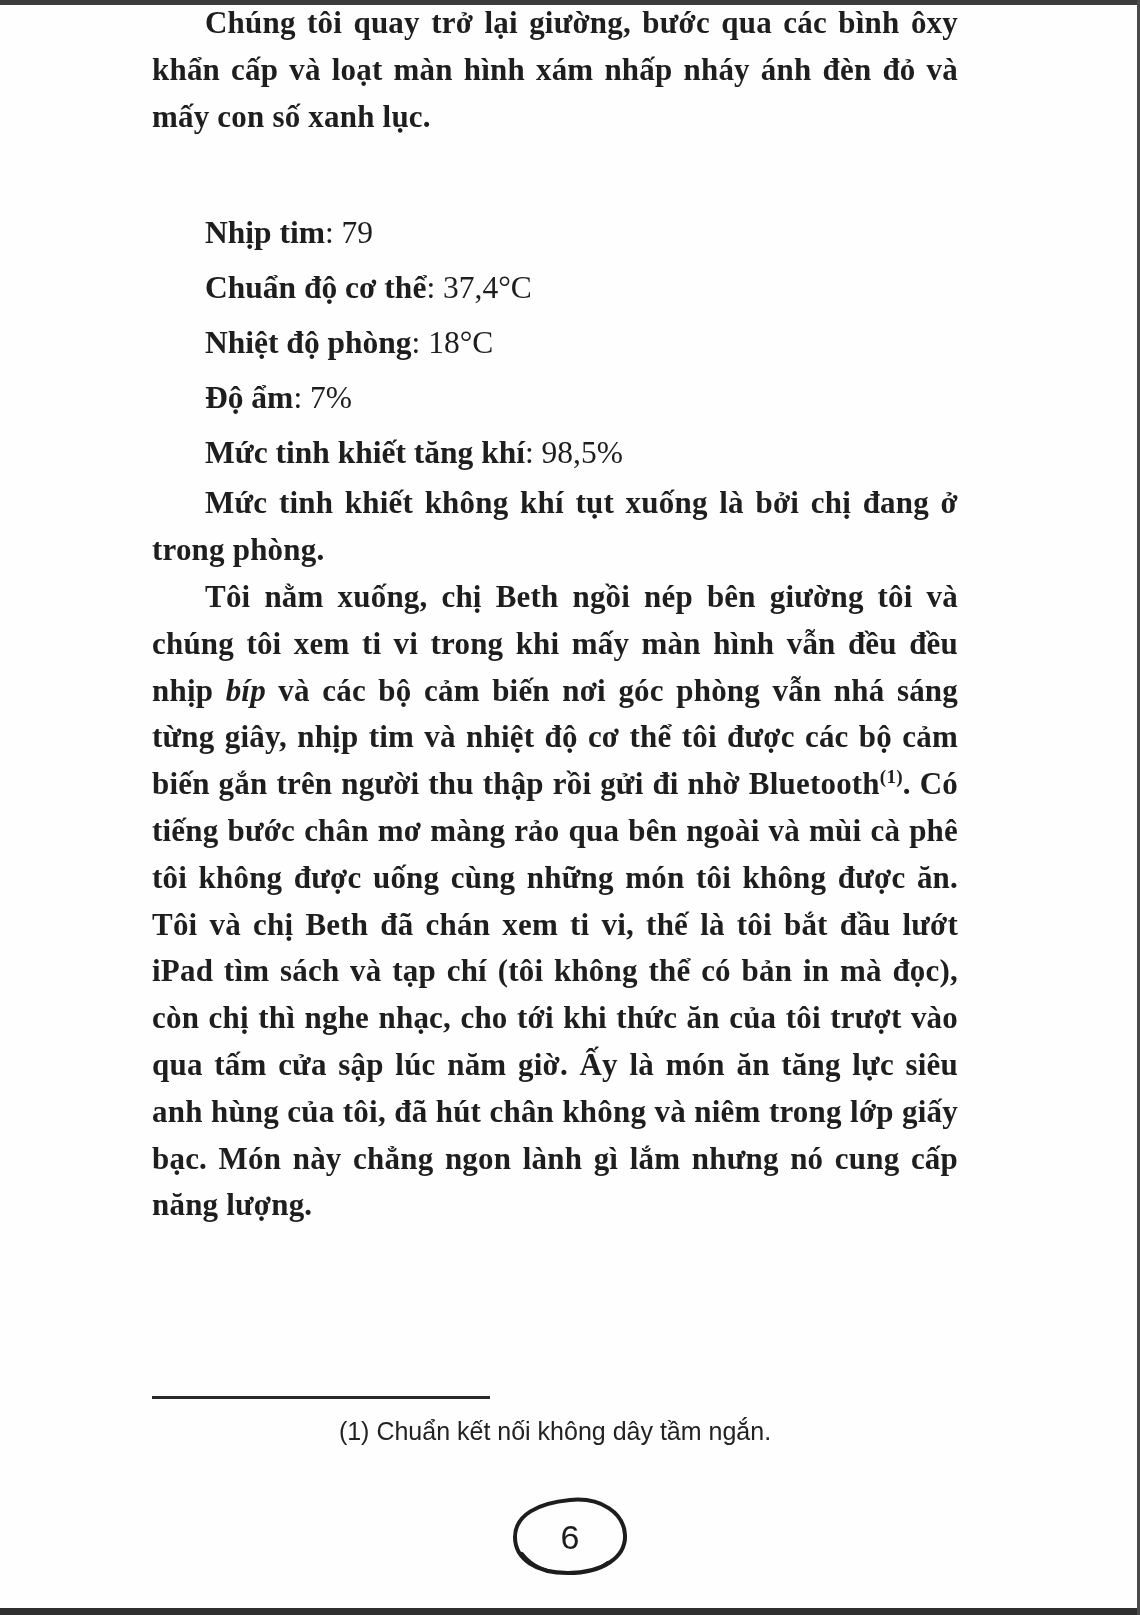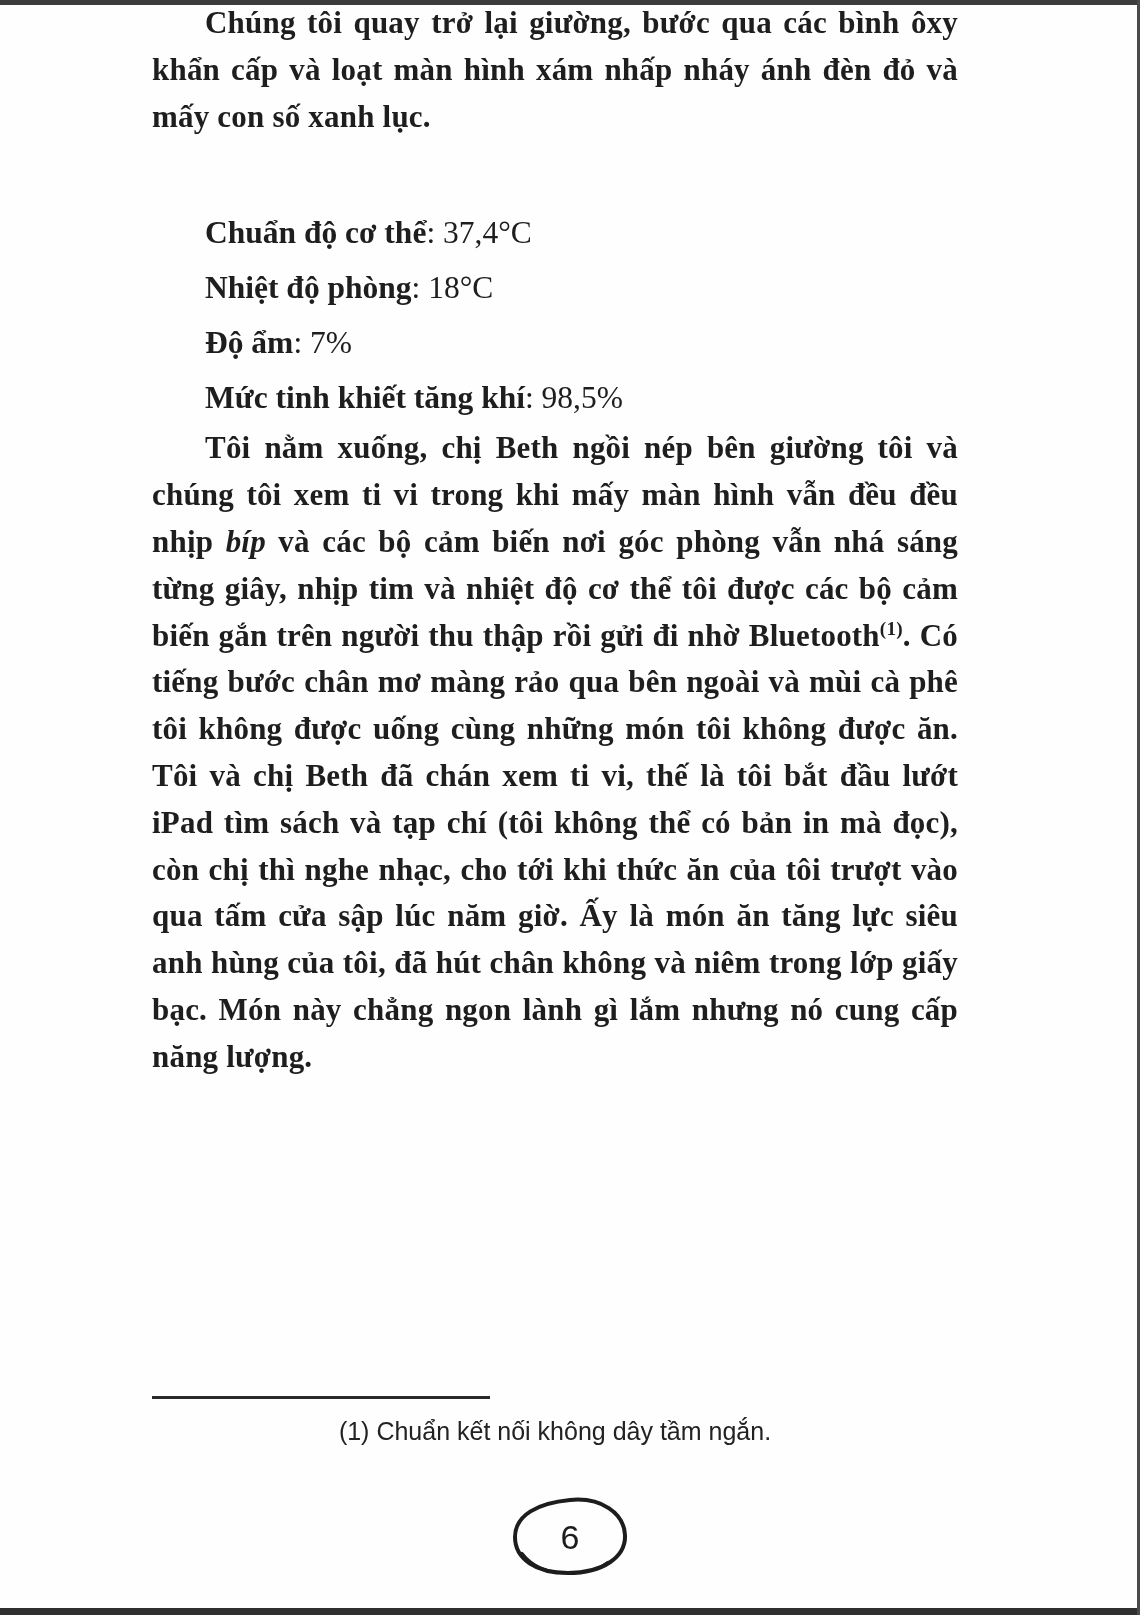--- a/index.html
+++ b/index.html
@@ -91,33 +91,37 @@
 <div>
 
   <div class="scan-bar top"></div>
 
   <div class="content">
 
     <p class="body indent para-1">Chúng tôi quay trở lại giường, bước qua các bình ôxy khẩn cấp và loạt màn hình xám nhấp nháy ánh đèn đỏ và mấy con số xanh lục.</p>
 
     <div class="stats">
       <div class="stat-row">
+        <span class="stat-label">Nhịp tim</span><span class="stat-sep">: </span><span class="stat-value">79</span>
+      </div>
+      <div class="stat-row">
         <span class="stat-label">Chuẩn độ cơ thể</span><span class="stat-sep">: </span><span class="stat-value">37,4°C</span>
       </div>
       <div class="stat-row">
         <span class="stat-label">Nhiệt độ phòng</span><span class="stat-sep">: </span><span class="stat-value">18°C</span>
       </div>
       <div class="stat-row">
         <span class="stat-label">Độ ẩm</span><span class="stat-sep">: </span><span class="stat-value">7%</span>
       </div>
       <div class="stat-row">
         <span class="stat-label">Mức tinh khiết tăng khí</span><span class="stat-sep">: </span><span class="stat-value">98,5%</span>
       </div>
     </div>
 
+    <p class="body indent para-2">Mức tinh khiết không khí tụt xuống là bởi chị đang ở trong phòng.</p>
 
     <p class="body indent para-3"><span>Tôi nằm xuống, chị Beth ngồi nép bên giường tôi và chúng tôi xem ti vi trong khi mấy màn hình vẫn đều đều nhịp </span><i>bíp</i><span> và các bộ cảm biến nơi góc phòng vẫn nhá sáng từng giây, nhịp tim và nhiệt độ cơ thể tôi được các bộ cảm biến gắn trên người thu thập rồi gửi đi nhờ Bluetooth</span><span class="fn-ref">(1)</span><span>. Có tiếng bước chân mơ màng rảo qua bên ngoài và mùi cà phê tôi không được uống cùng những món tôi không được ăn. Tôi và chị Beth đã chán xem ti vi, thế là tôi bắt đầu lướt iPad tìm sách và tạp chí (tôi không thể có bản in mà đọc), còn chị thì nghe nhạc, cho tới khi thức ăn của tôi trượt vào qua tấm cửa sập lúc năm giờ. Ấy là món ăn tăng lực siêu anh hùng của tôi, đã hút chân không và niêm trong lớp giấy bạc. Món này chẳng ngon lành gì lắm nhưng nó cung cấp năng lượng.</span></p>
 
   </div>
 
   <div class="footnote-rule"></div>
 
   <p class="footnote">(1) Chuẩn kết nối không dây tầm ngắn.</p>
 
   <div class="page-number-badge">

